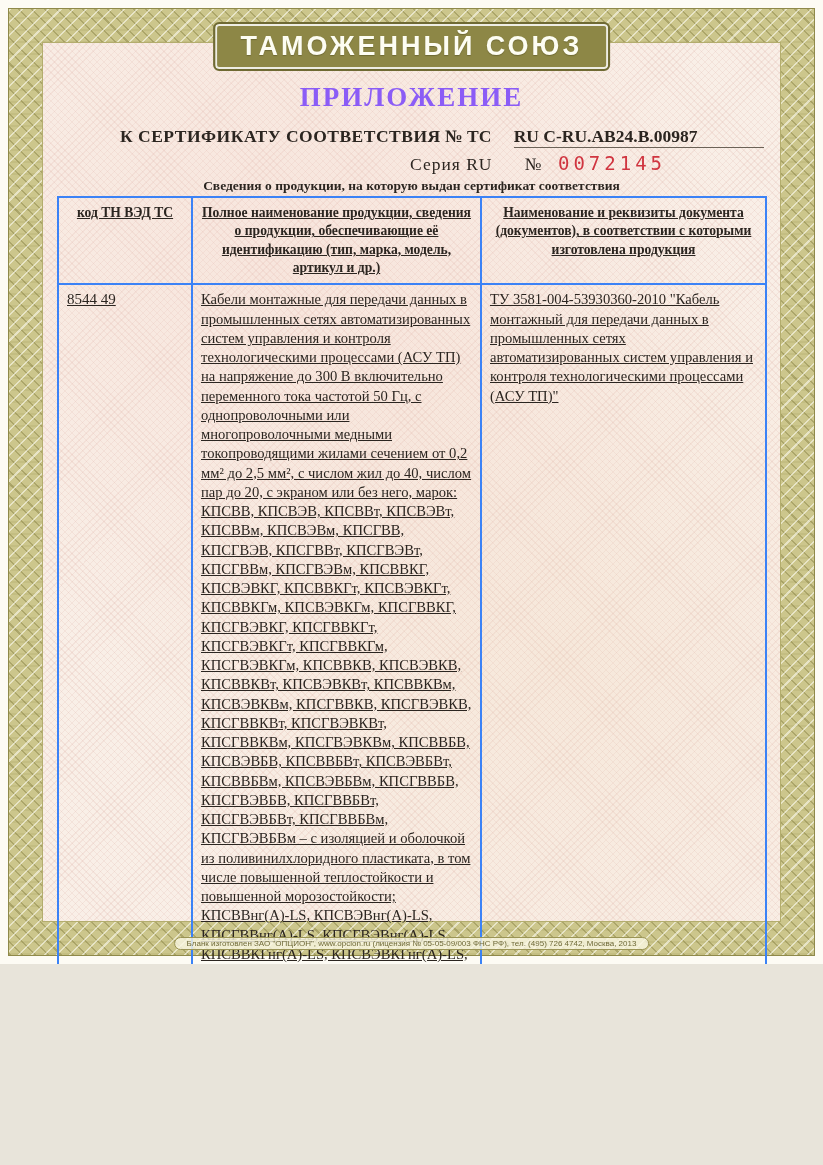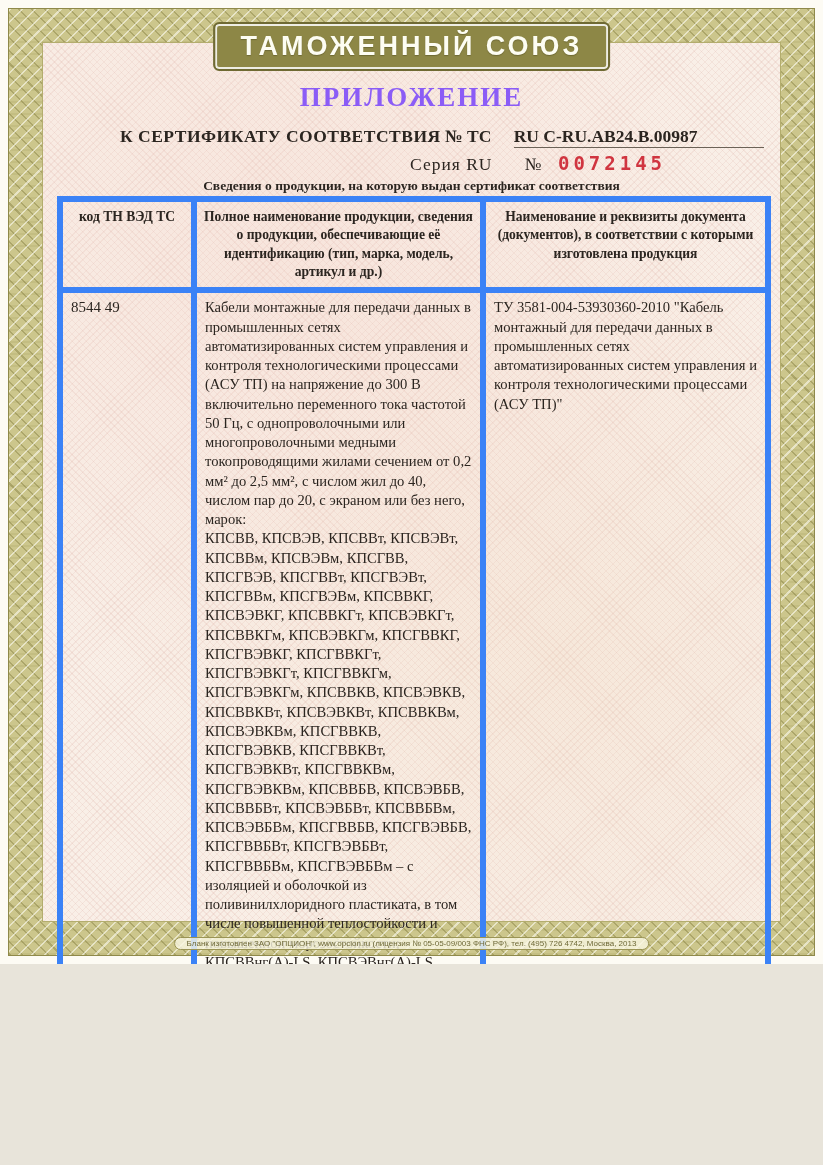--- a/index.html
+++ b/index.html
@@ -54,34 +54,35 @@
     display:inline-block; margin-left:18px; min-width:250px;
     border-bottom:1px solid #6b6257; font-weight:bold;
   }
   .series-line{
     position:absolute; left:410px; top:152px; font-size:17.5px; white-space:nowrap;
   }
   .series-line .s-lbl{font-weight:normal; letter-spacing:1px;}
   .series-line .s-no{margin-left:28px; font-weight:normal;}
   .series-line .s-val{
     margin-left:12px; font-family:"DejaVu Sans Mono", monospace;
-    font-weight:bold; font-size:19px; letter-spacing:4px; color:#d03540;
+    font-weight:normal; font-size:19px; letter-spacing:4px; color:#d03540;
   }
   .table-caption{
     position:absolute; left:0; right:0; top:178px; text-align:center;
     font-size:13.5px; font-weight:bold; color:#2b2520;
   }
   table.cert{
     position:absolute; left:57px; top:196px; width:708px;
     border-collapse:collapse; table-layout:fixed;
     font-size:14.6px; line-height:1.32;
   }
   table.cert th, table.cert td{
-    border:6px solid #3b82f6; vertical-align:top; padding:5px 8px;
+    border:2px solid #3b82f6; vertical-align:top; padding:5px 8px;
     background:transparent;
+    text-decoration:underline;
   }
   table.cert th{
     font-size:13.6px; font-weight:bold; text-align:center; line-height:1.35; padding:6px 6px;
   }
   col.c1{width:134px;} col.c2{width:289px;} col.c3{width:285px;}
   td.desc{white-space:pre-line; height:690px;}
   td.code{font-size:15px;}
   
   .mp{
     position:absolute; left:104px; top:1040px; font-size:21px; font-weight:bold;

